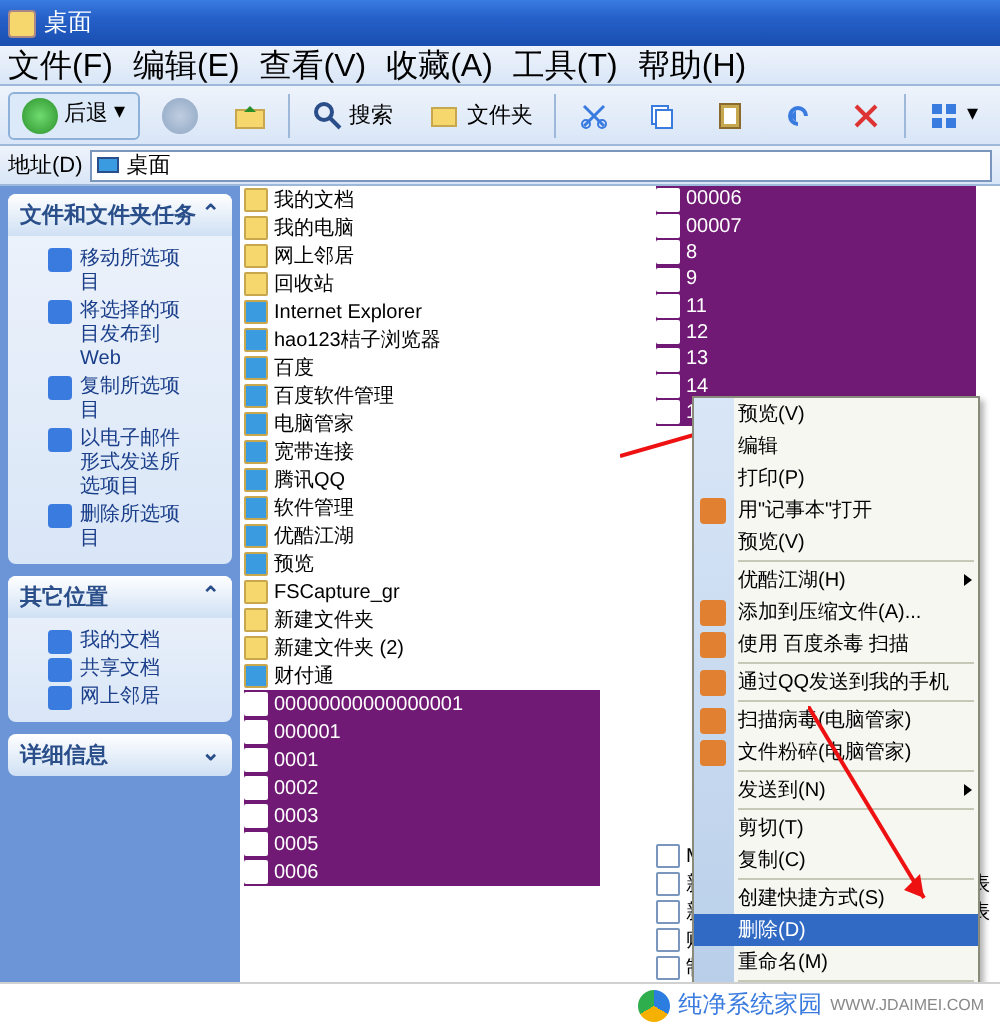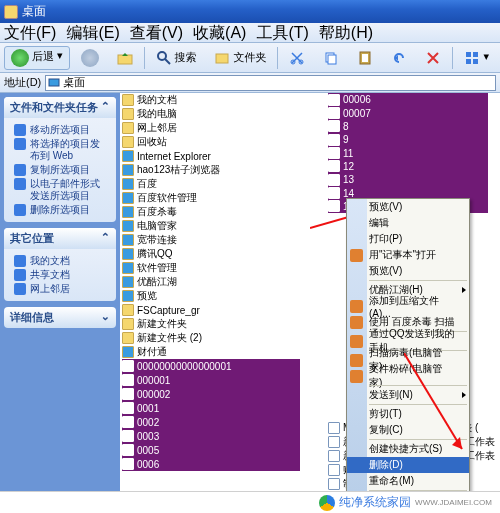--- a/index.html
+++ b/index.html
@@ -14,35 +14,35 @@
   .tbtn .circ{width:18px;height:18px;border-radius:50%;background:radial-gradient(#6fdc6f,#2a8f2a);display:inline-block}
   .tbtn .circ.grey{background:radial-gradient(#bfcde0,#8ea6c4)}
   .ticon{width:16px;height:16px;display:inline-block}
   .sep{width:1px;height:22px;background:#9db8d9}
   .addrbar{height:20px;background:linear-gradient(#eef3fb,#d9e6f7);display:flex;align-items:center;padding:0 4px;border-bottom:1px solid #9db8d9;font-size:11px;gap:4px}
   .addrbox{flex:1;height:16px;background:#fff;border:1px solid #7a96bc;display:flex;align-items:center;padding:0 2px;gap:3px}
   .main{display:flex;height:398px}
   .side{width:120px;background:#6b95d6;padding:4px;display:flex;flex-direction:column;gap:6px;overflow:hidden}
   .panel{background:linear-gradient(#eef3fb,#d9e6f7);border-radius:4px;overflow:hidden}
   .panel .phead{background:linear-gradient(#fff,#cfe0f4);padding:3px 6px;font-size:11px;font-weight:bold;color:#2a4e8a;display:flex;justify-content:space-between;align-items:flex-start}
-  .panel .pbody{padding:4px 10px}
+  .panel .pbody{padding:4px 20px}
   .panel .pbody .pi{display:flex;align-items:flex-start;gap:4px;font-size:10px;color:#1a3e8a;margin:2px 0;line-height:12px}
   .pi .pico{width:12px;height:12px;flex:0 0 12px;background:#3a7be0;border-radius:2px}
   .content{flex:1;background:#fff;position:relative;overflow:hidden}
   .col{position:absolute;top:0;bottom:0;display:flex;flex-direction:column}
   .c1{left:2px;width:178px}
   .c2{left:208px;width:160px}
   .row{display:flex;align-items:center;gap:3px;height:14px;font-size:10px;white-space:nowrap}
   .row .rico{width:12px;height:12px;flex:0 0 12px;background:#f5d76e;border:1px solid #c8a84e;border-radius:1px}
   .row .rico.file{background:#fff;border:1px solid #7a96bc}
   .row .rico.app{background:#3a9be0}
   .row.sel{background:#701a75;color:#fff}
   .row.sel .rico{border-color:#fff}
   .arrow{position:absolute;left:190px;top:105px;pointer-events:none}
-  .ctx{position:absolute;left:226px;top:105px;width:124px;background:#f7f7f2;border:1px solid #8a8a7a;box-shadow:2px 2px 3px rgba(0,0,0,.3);font-size:10px}
+  .ctx{position:absolute;left:226px;top:105px;width:144px;background:#f7f7f2;border:1px solid #8a8a7a;box-shadow:2px 2px 3px rgba(0,0,0,.3);font-size:10px}
   .ctx .strip{position:absolute;left:0;top:0;bottom:0;width:20px;background:linear-gradient(#d9e6f7,#b9cfe9)}
   .ctx .ci{position:relative;display:flex;align-items:center;height:16px;padding-left:22px;padding-right:14px}
   .ctx .ci.hover{background:#316ac5;color:#fff}
   .ctx .csep{position:relative;height:1px;background:#c8c8b8;margin:1px 2px 1px 22px}
   .ctx .cico{position:absolute;left:3px;top:2px;width:13px;height:13px}
   .ctx .tri{position:absolute;right:3px;top:5px;width:0;height:0;border-left:4px solid #000;border-top:3px solid transparent;border-bottom:3px solid transparent}
   .arrow2{position:absolute;left:284px;top:260px;pointer-events:none}
   .watermark{position:absolute;left:0;right:0;bottom:0;height:22px;background:rgba(255,255,255,.85);display:flex;align-items:center;justify-content:flex-end;padding-right:8px;font-size:12px;color:#3a7be0;gap:4px;border-top:1px solid #d0d0d0}
   .wmlogo{width:16px;height:16px;border-radius:50%;background:conic-gradient(#2b7de0 0 120deg,#f5b000 120deg 240deg,#2fae4e 240deg 360deg)}
   .chev{width:12px;height:12px;display:inline-block}
@@ -233,24 +233,20 @@
         <div class="row">
           <span class="rico app"></span>
           <span>百度</span>
         </div>
         <div class="row">
           <span class="rico app"></span>
           <span>百度软件管理</span>
         </div>
         <div class="row">
           <span class="rico app"></span>
-          <span>百度杀毒</span>
-        </div>
-        <div class="row">
-          <span class="rico app"></span>
           <span>电脑管家</span>
         </div>
         <div class="row">
           <span class="rico app"></span>
           <span>宽带连接</span>
         </div>
         <div class="row">
           <span class="rico app"></span>
           <span>腾讯QQ</span>
         </div>
@@ -282,24 +278,20 @@
           <span class="rico app"></span>
           <span>财付通</span>
         </div>
         <div class="row sel">
           <span class="rico file"></span>
           <span>00000000000000001</span>
         </div>
         <div class="row sel">
           <span class="rico file"></span>
           <span>000001</span>
-        </div>
-        <div class="row sel">
-          <span class="rico file"></span>
-          <span>000002</span>
         </div>
         <div class="row sel">
           <span class="rico file"></span>
           <span>0001</span>
         </div>
         <div class="row sel">
           <span class="rico file"></span>
           <span>0002</span>
         </div>
         <div class="row sel">

